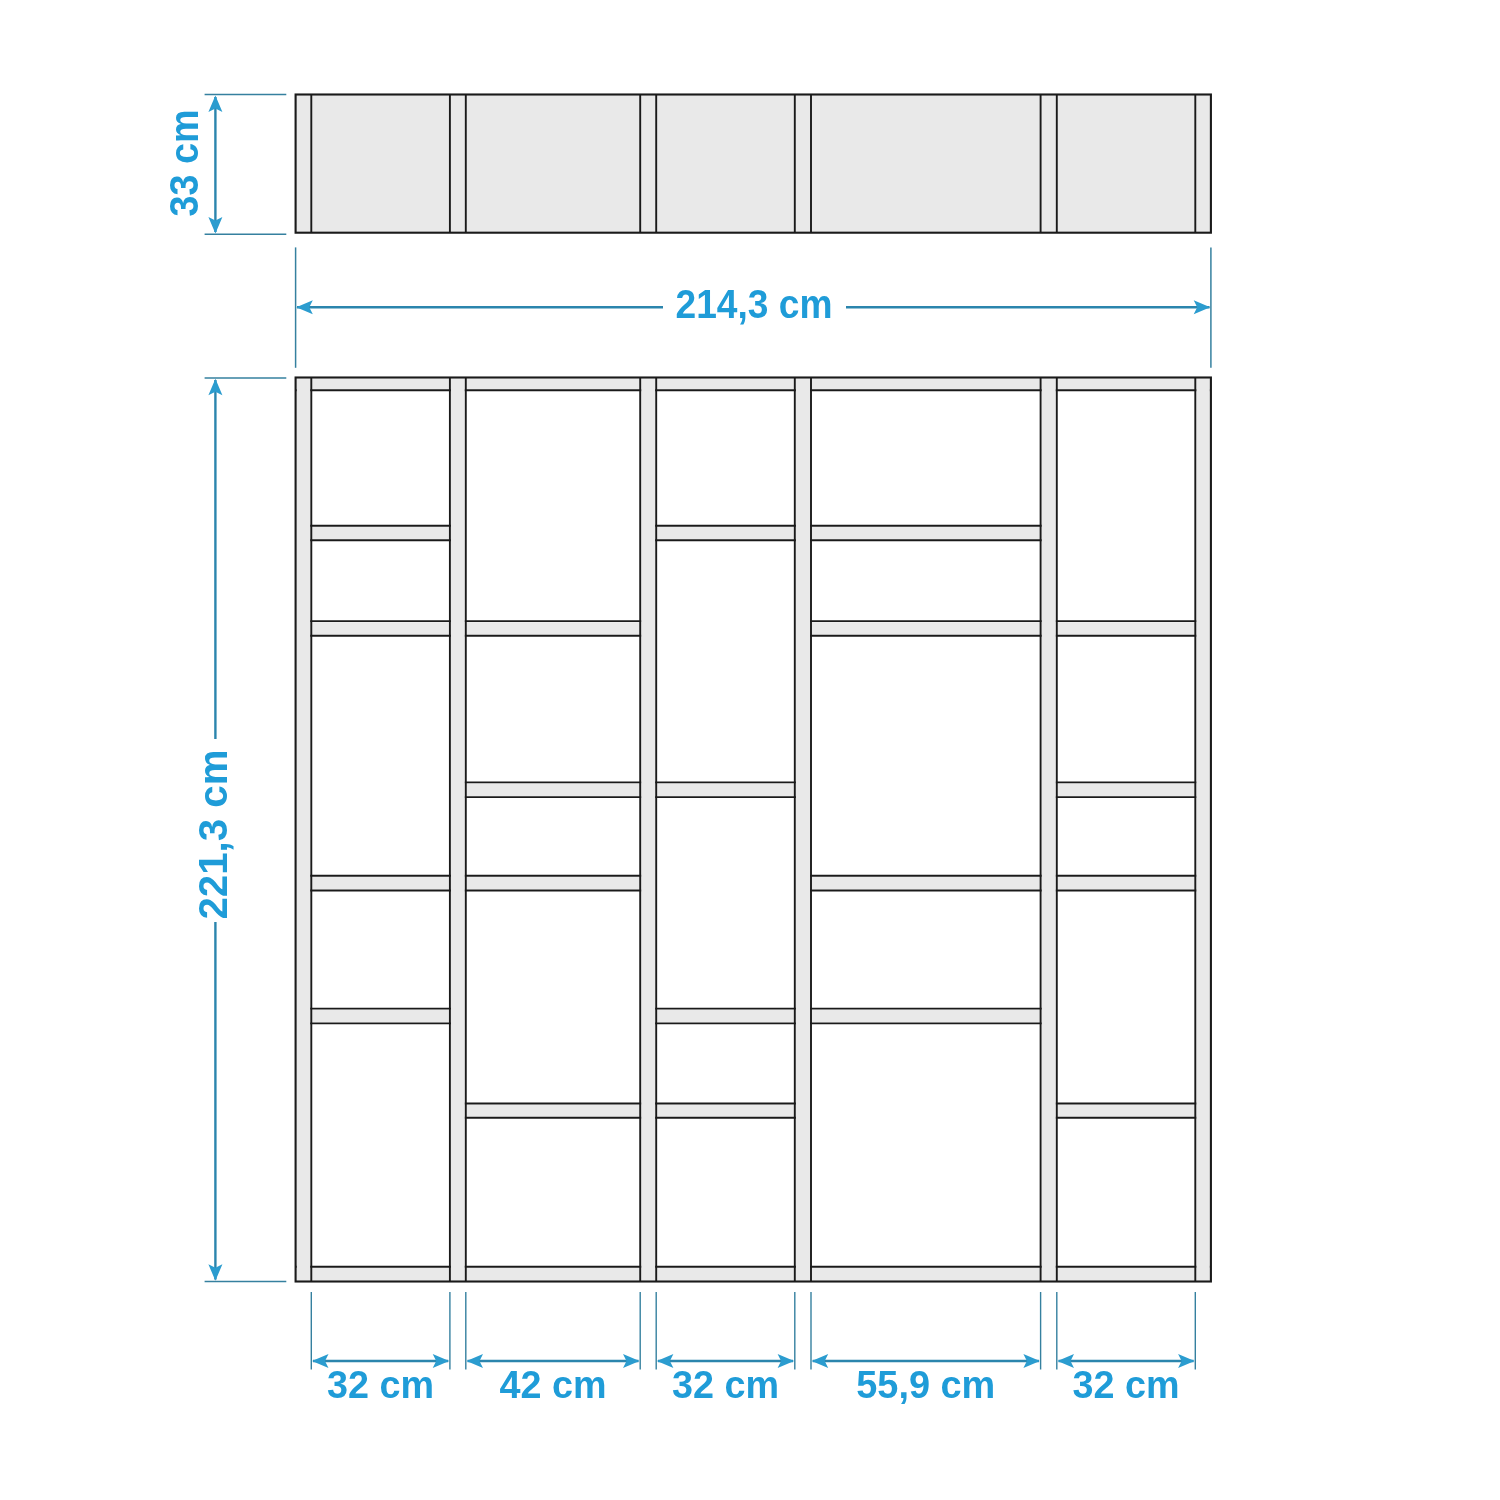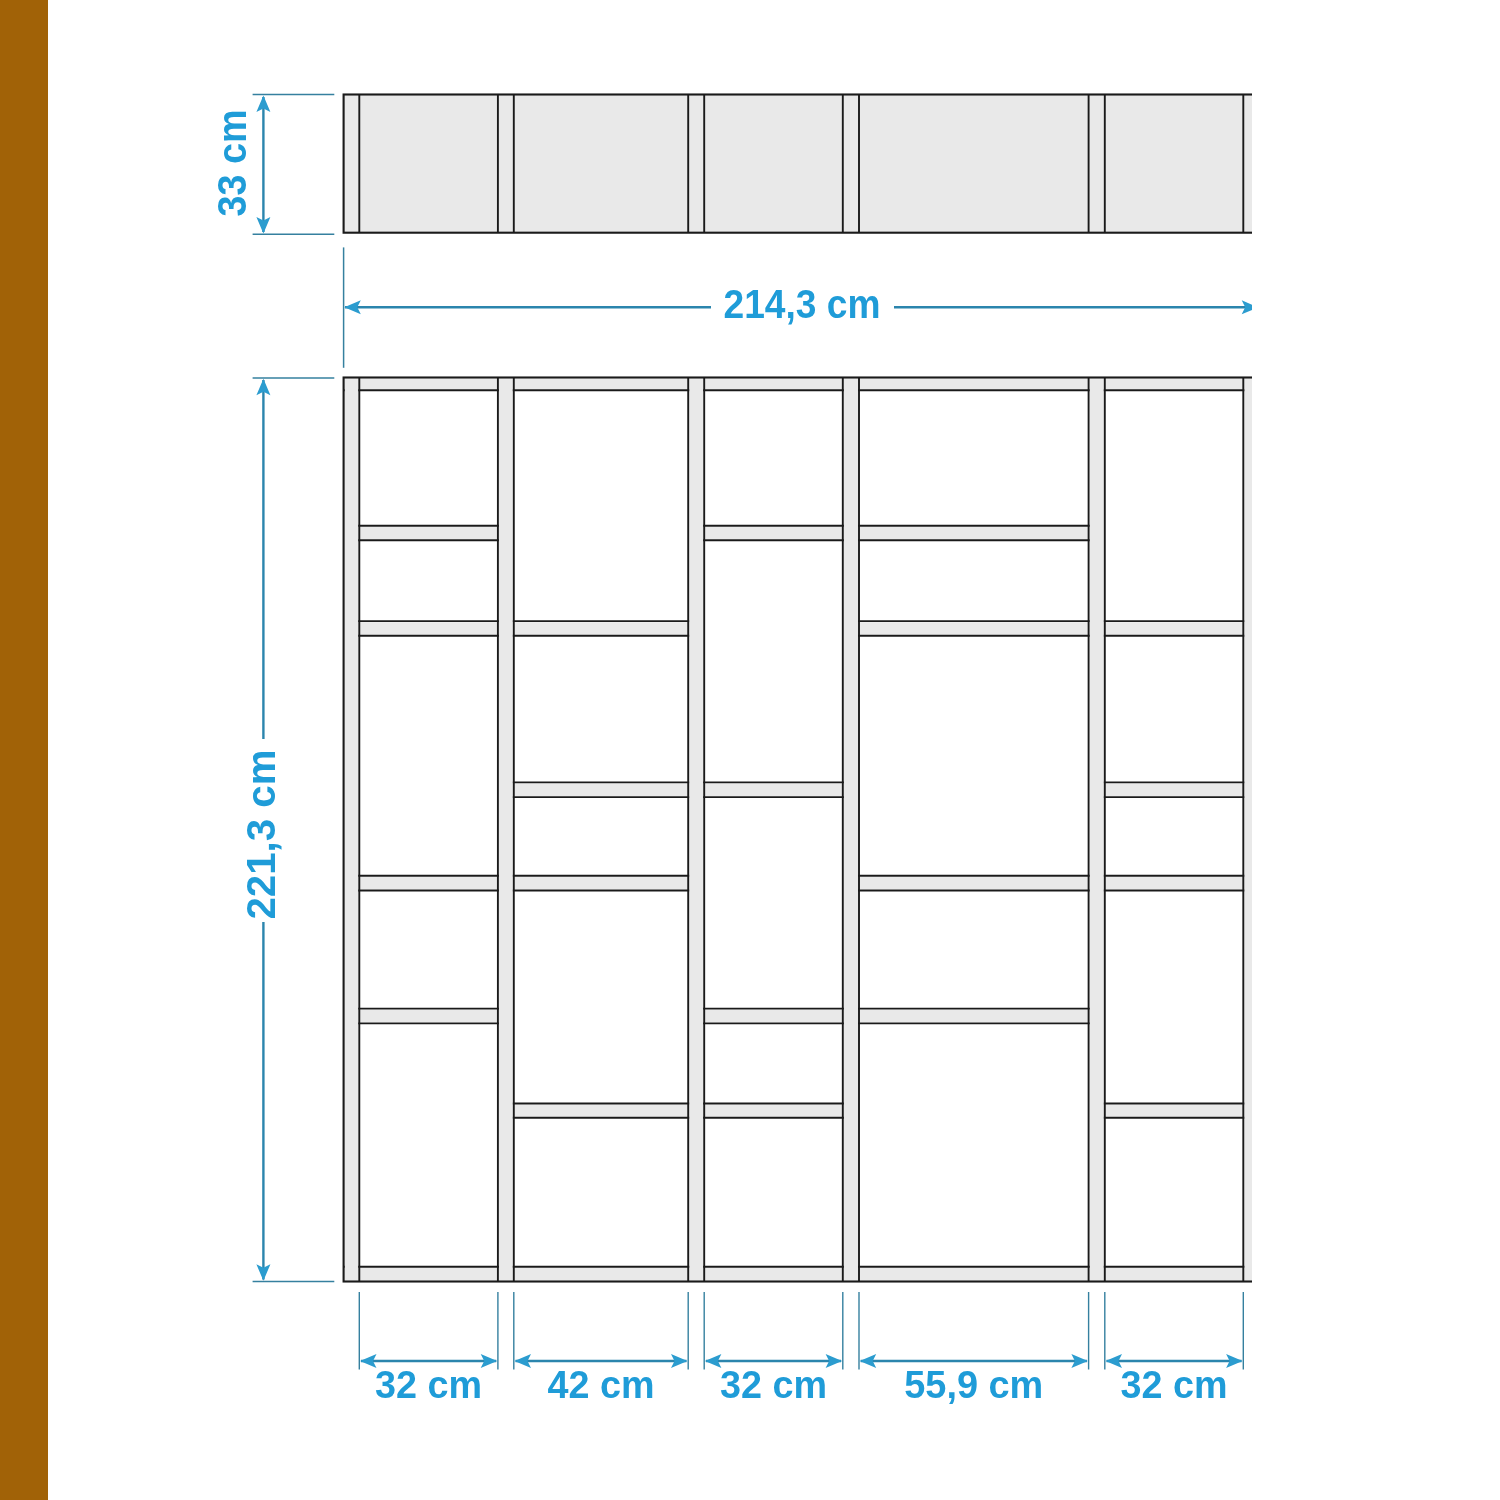--- a/index.html
+++ b/index.html
@@ -1,16 +1,16 @@
 <!DOCTYPE html>
 <html><head>
 <meta charset="utf-8">
 <style>
   html,body{margin:0;padding:0;background:#ffffff;}
-  .wrap{width:1204px;height:1500px;position:relative;background:#a16207;overflow:hidden;padding-left:48px;}
+  .wrap{width:1500px;height:1500px;position:relative;background:#84cc16;overflow:hidden;}
   svg{display:block;}
   text{font-family:"Liberation Sans", sans-serif;font-weight:bold;fill:#1f9cd8;}
 </style>
 </head>
 <body>
 <div class="wrap">
 <svg width="1500" height="1500" viewBox="0 0 1500 1500">
   <defs>
     <path id="arrowL" d="M0,0 L16.5,-7 L13,0 L16.5,7 Z"></path>
   </defs>

